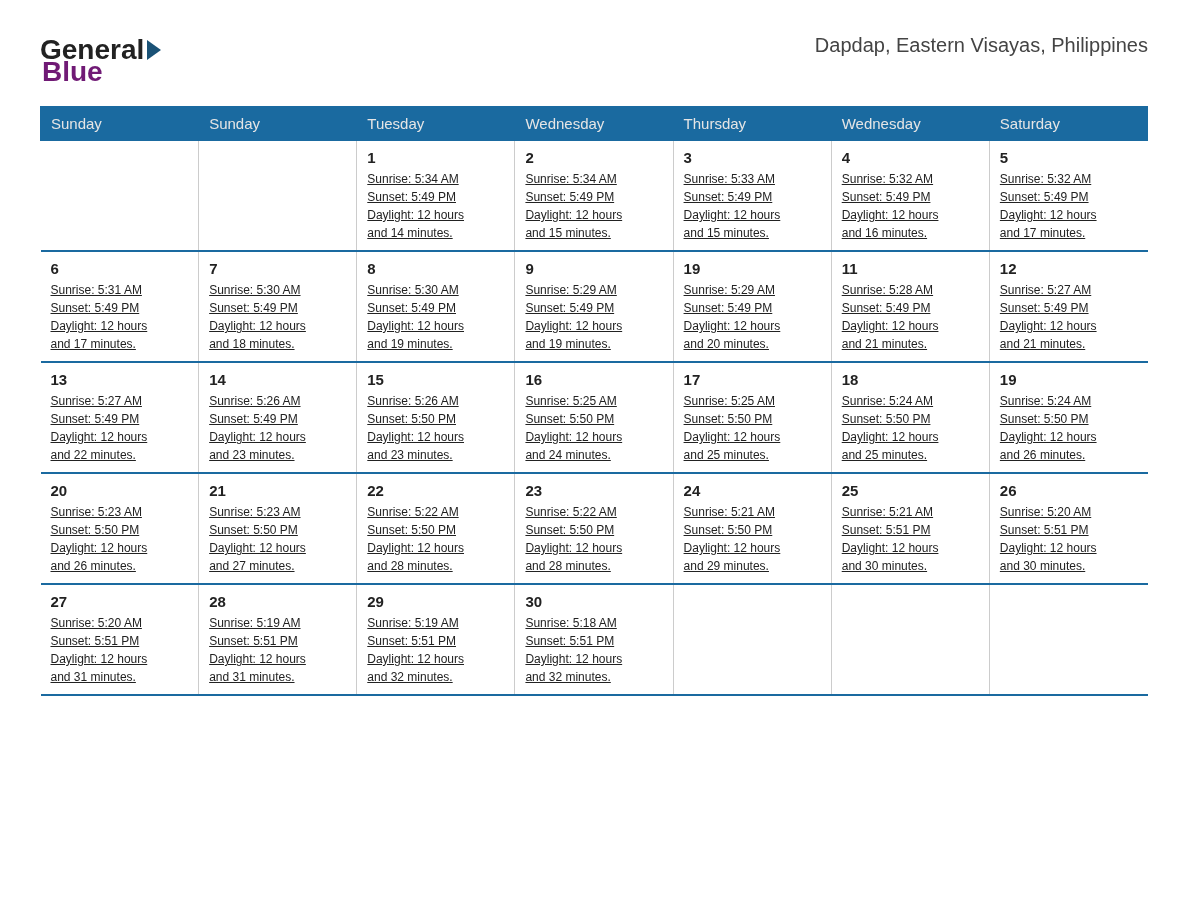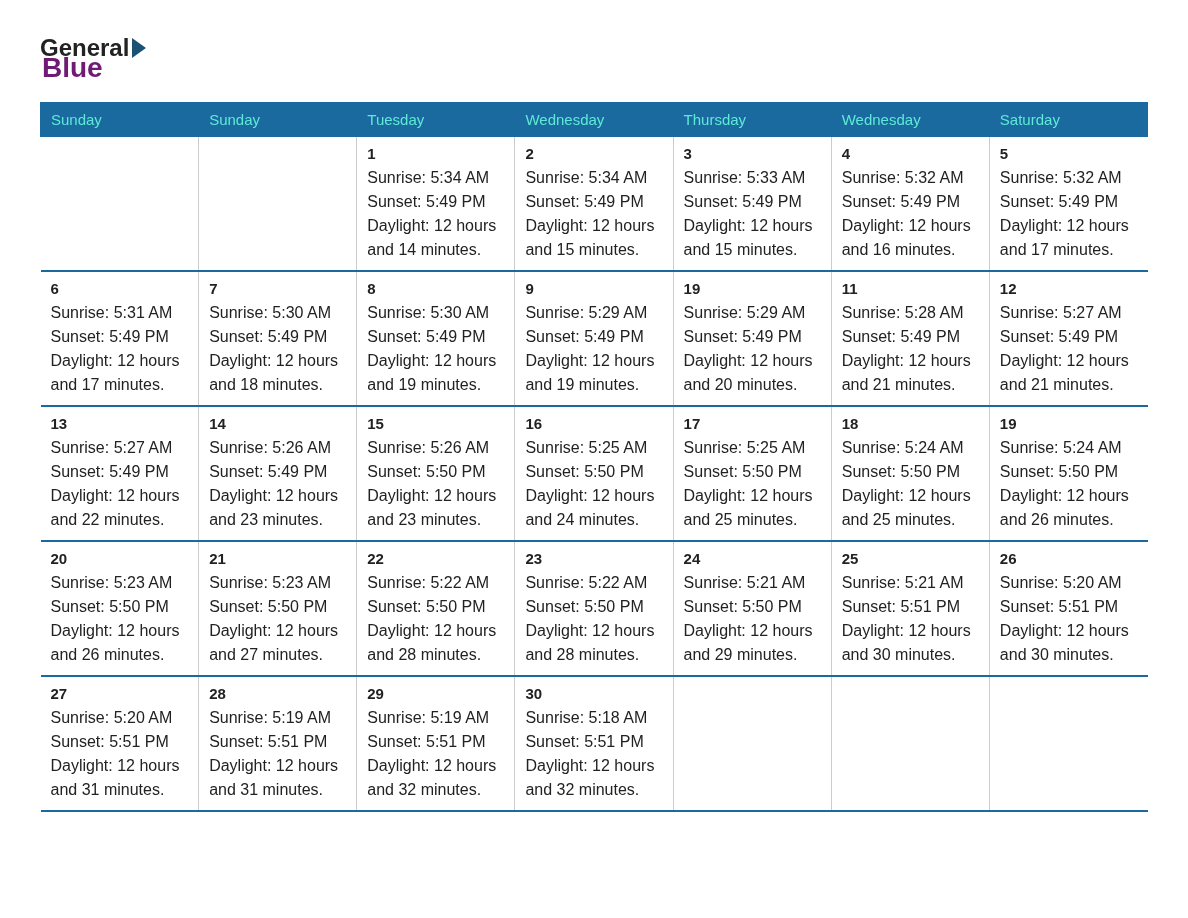--- a/index.html
+++ b/index.html
@@ -43,21 +43,21 @@
     }
     table {
       width: 100%;
       border-collapse: collapse;
       margin-top: 6px;
     }
     thead tr {
       background-color: #1a6aa0;
     }
     thead th {
-      color: #5eead4;
+      color: #e5e5e5;
       font-size: 15px;
       font-weight: normal;
       padding: 8px 10px;
       text-align: left;
       border: 1px solid #1a6aa0;
     }
     tbody tr {
       border-bottom: 2px solid #1a6aa0;
     }
     tbody td {
@@ -72,43 +72,45 @@
     tbody td:last-child {
       border-right: none;
     }
     .day-number {
       font-size: 15px;
       font-weight: bold;
       color: #222;
       margin-bottom: 4px;
     }
     .day-info {
-      font-size: 16px;
+      font-size: 12px;
       color: #222;
       line-height: 1.5;
+      text-decoration: underline;
     }
     .empty-cell {
       background: #fff;
     }
   </style>
 </head>
 <body>
 
 <div class="header-row">
   <div class="logo">
 
     <div style="display:flex; align-items:center; margin-top:-6px;">
-      <span style="font-size:24px; font-weight:bold; color:#222;">General</span>
+      <span style="font-size:28px; font-weight:bold; color:#222;">General</span>
       <span style="display:inline-block;width:0;height:0;border-left:14px solid #1a5276;border-top:10px solid transparent;border-bottom:10px solid transparent;margin:0 3px;vertical-align:middle;"></span>
     </div>
     <div style="margin-top:-10px; padding-left:2px;">
       <span class="logo-blue">Blue</span>
     </div>
   </div>
   <div class="title-block">
+    <div class="location-title">Dapdap, Eastern Visayas, Philippines</div>
   </div>
 </div>
 
 <table>
   <thead>
     <tr>
     <th>Sunday</th>
         <th>Sunday</th>
         <th>Tuesday</th>
         <th>Wednesday</th>

